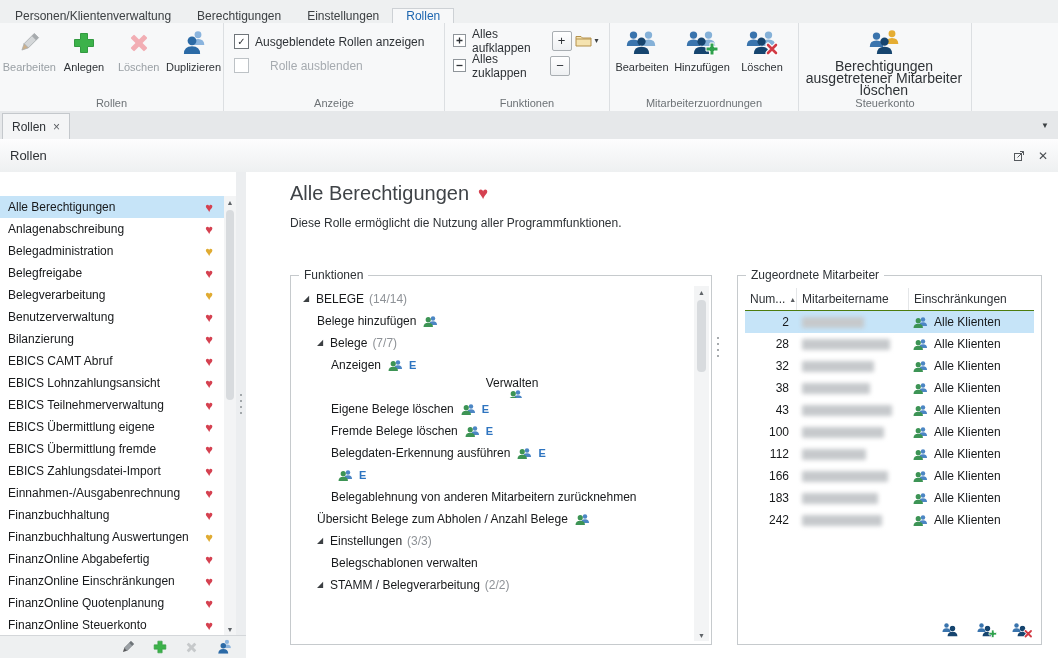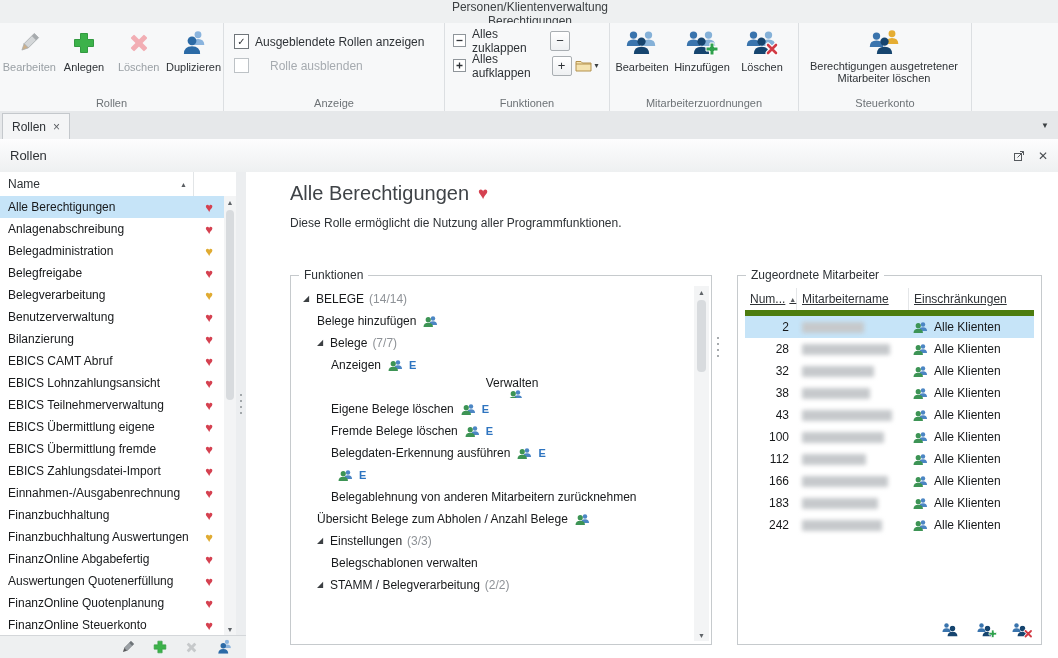--- a/index.html
+++ b/index.html
@@ -1,20 +1,20 @@
 <!DOCTYPE html>
 <html><head>
 <meta charset="utf-8">
 <style>
   html,body{margin:0;padding:0;}
   body{font-family:"Liberation Sans","DejaVu Sans",sans-serif;background:#fff;}
   .app{position:relative;width:1058px;height:658px;overflow:hidden;background:#fff;font-size:12px;color:#222;}
 
   
-  .ribbon-tabs{position:absolute;left:0;top:0;right:0;height:23px;background:#eef0f1;display:flex;align-items:center;padding-left:2px;flex-direction:column;}
+  .ribbon-tabs{position:absolute;left:0;top:0;right:0;height:23px;background:#eef0f1;display:flex;align-items:flex-end;padding-left:2px;}
   .rtab{display:flex;align-items:center;padding:0 13px;font-size:12px;color:#3c4043;}
   .rtab.active{background:#f7f8f9;border:1px solid #cdd1d5;border-bottom:none;color:#1d66b0;}
 
   
   .ribbon-body{position:absolute;left:0;top:23px;right:0;height:88px;background:#f7f8f9;border-bottom:1px solid #c9cdd0;display:flex;}
   .rgroup{position:relative;border-right:1px solid #dcdfe2;height:100%;flex:0 0 auto;}
   .rgroup-label{position:absolute;left:0;right:0;bottom:2px;text-align:center;font-size:11px;color:#6d7276;}
   .g-rollen{width:223px;}.g-anzeige{width:220px;}.g-funktionen{width:164px;}.g-mit{width:188px;}.g-bereinigen{width:172px;}
   .big-btns{display:flex;padding:3px 2px 0 2px;}
   .rbtn{width:55px;display:flex;flex-direction:column;align-items:center;padding-top:4px;gap:5px;font-size:11px;color:#2e3236;white-space:nowrap;}
@@ -23,21 +23,21 @@
   .cb-rows{padding:11px 0 0 10px;display:flex;flex-direction:column;gap:9px;}
   .cb-row{display:flex;align-items:center;gap:6px;font-size:12px;color:#2e3236;}
   .cb-row.disabled{color:#a6abb0;gap:21px;}
   .checkbox{width:13px;height:13px;border:1px solid #6f757a;background:#fff;display:flex;align-items:center;justify-content:center;font-size:10px;color:#2e3236;line-height:1;flex:0 0 auto;}
   .cb-row.disabled .checkbox{border-color:#bdc2c6;}
   .fn-rows{padding:8px 5px 0 8px;display:flex;flex-direction:column;gap:6px;}
   .fn-row{display:flex;align-items:center;gap:5px;font-size:12px;color:#2e3236;height:19px;}
   .fn-side{margin-left:auto;display:flex;align-items:center;gap:3px;width:62px;}
   .mini-btn{width:18px;height:18px;border:1px solid #a9aeb2;background:linear-gradient(#ffffff,#eef0f2);border-radius:2px;display:flex;align-items:center;justify-content:center;font-size:13px;color:#2b2f33;line-height:1;}
   .caret{font-size:8px;color:#3c4043;}
-  .clean-btn{margin:4px 4px 0;display:flex;flex-direction:column;align-items:center;gap:4px;padding-top:3px;font-size:11px;color:#2e3236;text-align:center;line-height:12px;width:162px;}
+  .clean-btn{margin:4px 4px 0;display:flex;flex-direction:column;align-items:center;gap:4px;padding-top:3px;font-size:14px;color:#2e3236;text-align:center;line-height:12px;width:162px;}
 
   
   .doc-tabstrip{position:absolute;left:0;top:111px;right:0;height:28px;background:#e6e8ea;border-bottom:1px solid #cfd3d6;display:flex;align-items:flex-end;}
   .doc-tab{display:flex;align-items:center;gap:7px;height:25px;padding:0 9px;background:#f4f5f6;border:1px solid #c4c8cc;border-bottom:none;margin-left:2px;font-size:12px;color:#2e3236;}
   .tab-close{font-size:12px;color:#5a5e62;line-height:1;}
   .tabstrip-dd{margin-left:auto;margin-right:9px;align-self:center;font-size:8px;color:#3c4043;}
 
   
   .panel-header{position:absolute;left:0;top:139px;right:0;height:33px;background:linear-gradient(#fdfdfe,#eef0f1);border-bottom:1px solid #d4d7da;display:flex;align-items:center;padding:0 10px;font-size:13px;color:#2e3236;}
   .ph-icons{margin-left:auto;display:flex;align-items:center;gap:13px;}
@@ -84,21 +84,21 @@
   .tree-row{display:flex;align-items:center;height:22px;white-space:nowrap;overflow:hidden;}
   .tree-toggle{width:13px;font-size:8px;color:#3c4043;flex:0 0 auto;line-height:1;}
   .tree-label{color:#17191b;}
   .tree-count{margin-left:5px;color:#8e9297;}
   .tree-row .ppl{margin-left:7px;flex:0 0 auto;}
   .e-badge{margin-left:6px;color:#2e74c0;font-weight:bold;font-size:11px;}
   .sbar-tree{right:2px;top:10px;bottom:3px;width:15px;}
   .sbar-tree .sb-thumb{height:72px;width:9px;}
 
   .mtable{position:absolute;left:7px;right:7px;top:12px;}
-  .mhead{display:grid;grid-template-columns:52px 112px 1fr;height:22px;border-bottom:6px solid #4d7c0f;align-items:stretch;color:#2e3236;text-decoration:underline;}
+  .mhead{display:grid;grid-template-columns:52px 112px 1fr;height:22px;border-bottom:1px solid #4d7c0f;align-items:stretch;color:#2e3236;}
   .mh{padding:0 5px;display:flex;align-items:center;gap:4px;border-right:1px solid #e4e6e8;}
   .mh:last-child{border-right:none;}
   .mh .sort{font-size:7px;color:#5a5e62;}
   .mrow{display:grid;grid-template-columns:52px 112px 1fr;height:22px;align-items:center;}
   .mrow.selected{background:#c6e4f8;}
   .mc-num{text-align:right;padding-right:8px;color:#17191b;}
   .mc-name{padding-left:5px;display:flex;align-items:center;}
   .blur-name{display:inline-block;height:11px;border-radius:1px;background:#c6c9cc;filter:blur(2px);}
   .mc-restr{display:flex;align-items:center;gap:6px;padding-left:4px;color:#17191b;}
   .member-actions{position:absolute;right:6px;bottom:4px;display:flex;gap:9px;align-items:center;}
@@ -186,47 +186,47 @@
       </div>
       <div class="rgroup-label">Anzeige</div>
     </div>
 
     <div class="rgroup g-funktionen">
       <div class="fn-rows">
         <div class="fn-row">
           <span class="tool-ic">
             <svg width="14" height="14" viewBox="0 0 14 14">
                 <rect x="0.5" y="0.5" width="12" height="12" fill="#fff" stroke="#8f959a"></rect>
-                <path d="M3.5 6.5 h6" stroke="#2e3236" stroke-width="1.3"></path>
-              </svg>
-          </span>
-          <span>Alles zuklappen</span>
-          <span class="fn-side">
-            <span class="mini-btn">−</span>
-          </span>
-        </div>
-        <div class="fn-row">
-          <span class="tool-ic">
-            <svg width="14" height="14" viewBox="0 0 14 14">
-                <rect x="0.5" y="0.5" width="12" height="12" fill="#fff" stroke="#8f959a"></rect>
                 <path d="M3.5 6.5 h6 M6.5 3.5 v6" stroke="#2e3236" stroke-width="1.3"></path>
               </svg>
           </span>
           <span>Alles aufklappen</span>
           <span class="fn-side">
             <span class="mini-btn">+</span>
             <span class="tool-ic">
               <svg width="17" height="13" viewBox="0 0 17 13">
                   <path d="M1 2.5 H6 L7.5 4 H16 V12 H1 Z" fill="#f5e3b0" stroke="#b4914c"></path>
                   <path d="M1 5 H16" stroke="#b4914c" fill="none"></path>
                 </svg>
             </span>
             <span class="caret">▾</span>
           </span>
         </div>
+        <div class="fn-row">
+          <span class="tool-ic">
+            <svg width="14" height="14" viewBox="0 0 14 14">
+                <rect x="0.5" y="0.5" width="12" height="12" fill="#fff" stroke="#8f959a"></rect>
+                <path d="M3.5 6.5 h6" stroke="#2e3236" stroke-width="1.3"></path>
+              </svg>
+          </span>
+          <span>Alles zuklappen</span>
+          <span class="fn-side">
+            <span class="mini-btn">−</span>
+          </span>
+        </div>
       </div>
       <div class="rgroup-label">Funktionen</div>
     </div>
 
     <div class="rgroup g-mit">
       <div class="big-btns">
         <div class="rbtn">
           <span class="tool-ic">
             <svg width="32" height="26" viewBox="0 0 32 26">
                 <use href="#sym-person" x="0" y="1" width="15" height="15" fill="#3a74ad"></use>
@@ -296,24 +296,20 @@
           </svg>
       </span>
       <span class="ph-close">✕</span>
     </span>
   </div>
 
   <div class="main">
 
     <div class="roles-panel">
       <div class="roles-header">
-        <div class="rh-name">
-          <span>Name</span>
-          <span class="sort">▲</span>
-        </div>
         <div class="rh-fav"></div>
       </div>
       <div class="roles-rows">
           <div class="role-row selected">
     <span class="role-name">Alle Berechtigungen</span>
     <span class="heart heart-red">♥</span>
   </div>
           <div class="role-row">
     <span class="role-name">Anlagenabschreibung</span>
     <span class="heart heart-red">♥</span>
@@ -372,21 +368,21 @@
   </div>
           <div class="role-row">
     <span class="role-name">Finanzbuchhaltung Auswertungen</span>
     <span class="heart heart-yellow">♥</span>
   </div>
           <div class="role-row">
     <span class="role-name">FinanzOnline Abgabefertig</span>
     <span class="heart heart-red">♥</span>
   </div>
           <div class="role-row">
-    <span class="role-name">Auswertungen Quotenerfüllung</span>
+    <span class="role-name">FinanzOnline Einschränkungen</span>
     <span class="heart heart-red">♥</span>
   </div>
           <div class="role-row">
     <span class="role-name">FinanzOnline Quotenplanung</span>
     <span class="heart heart-red">♥</span>
   </div>
           <div class="role-row">
     <span class="role-name">FinanzOnline Steuerkonto</span>
     <span class="heart heart-red">♥</span>
   </div>

